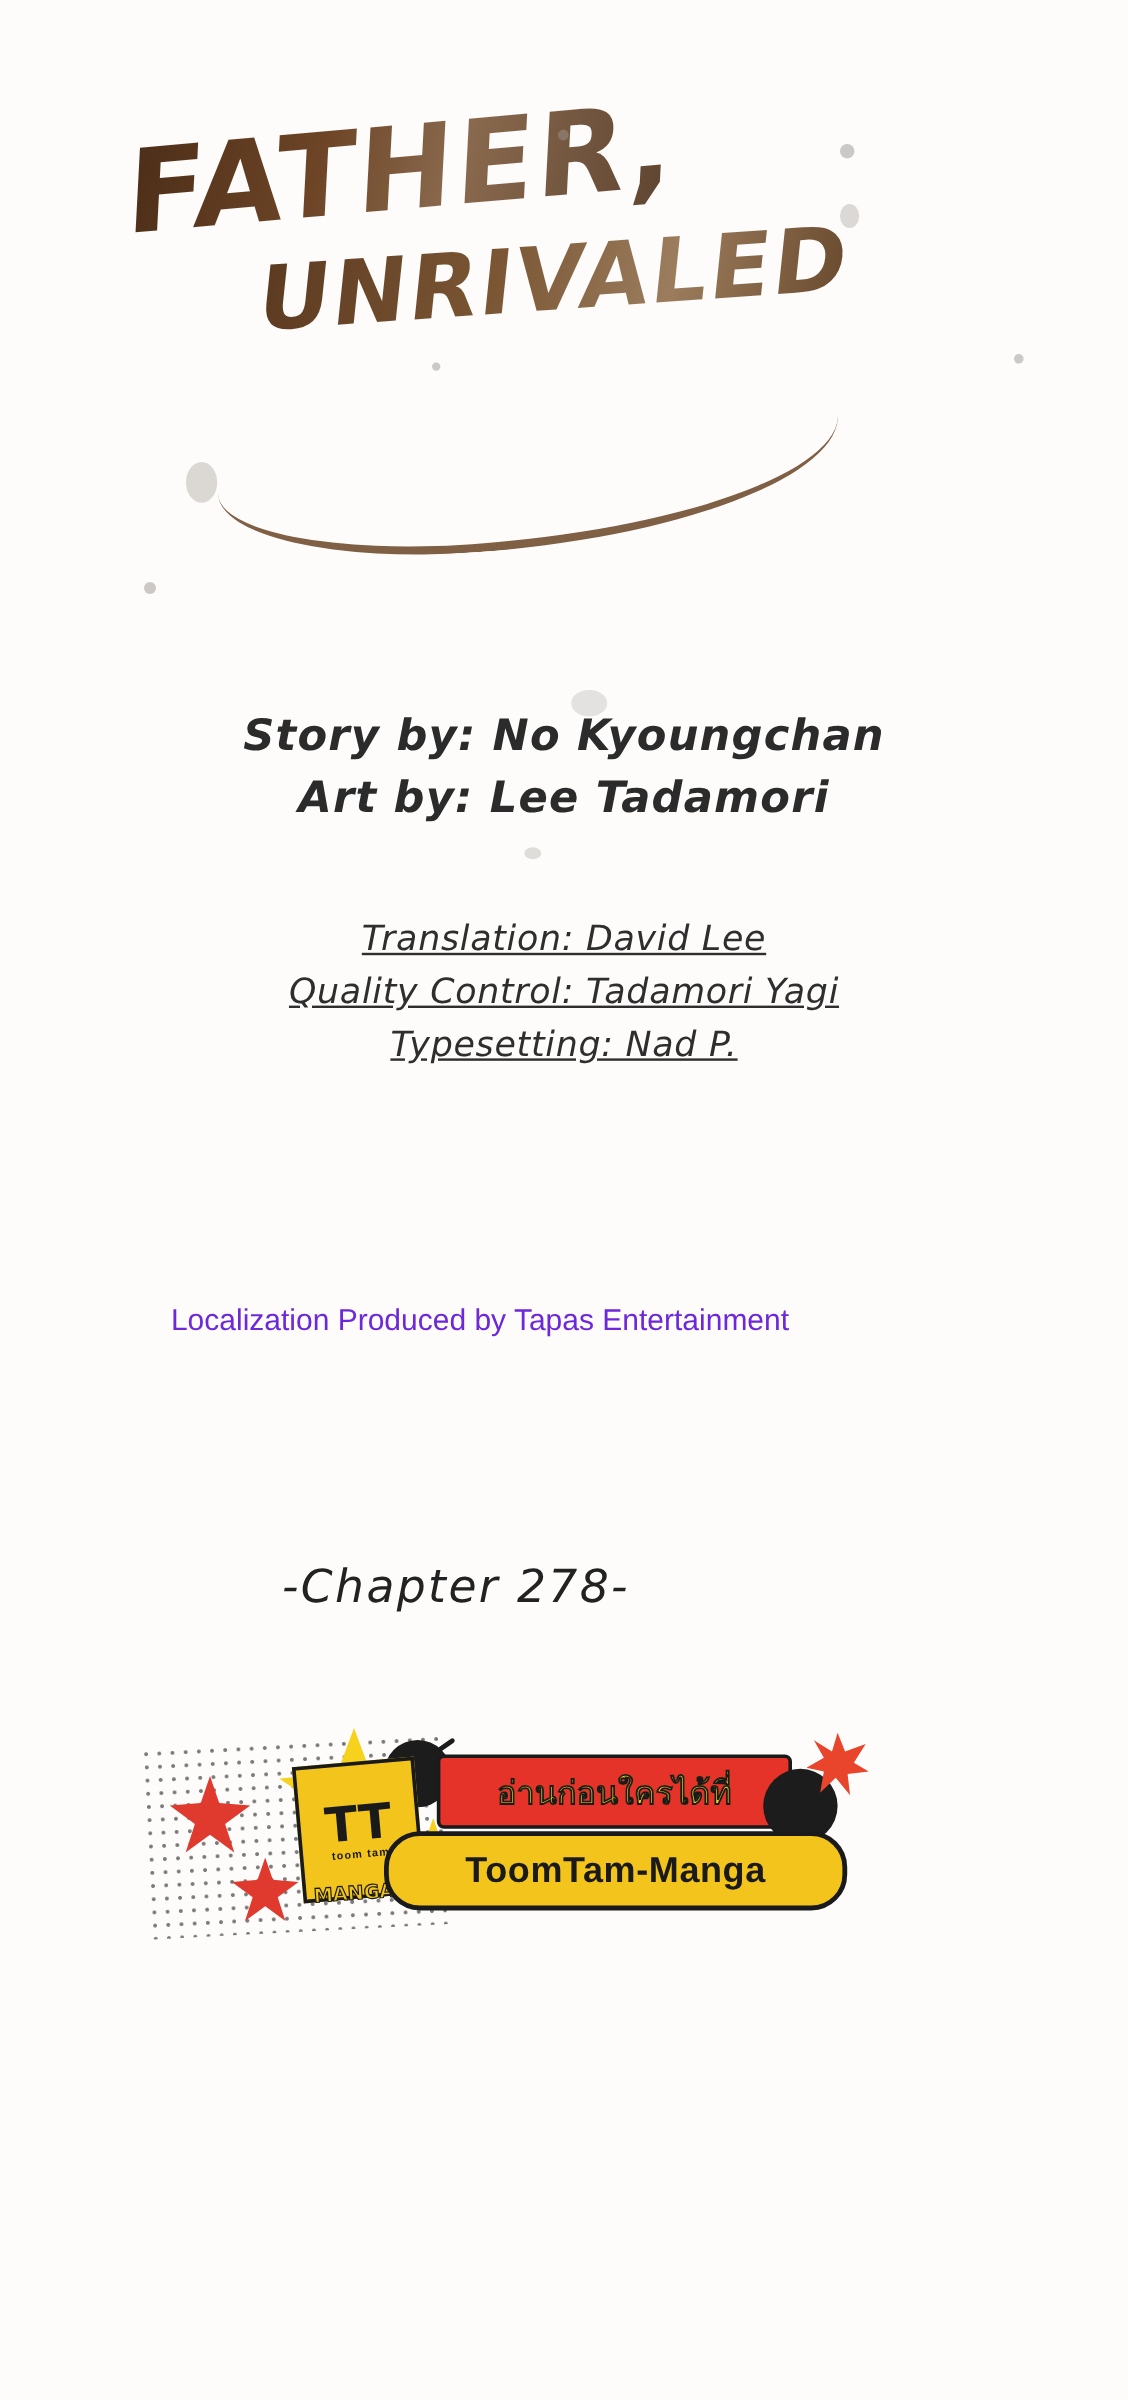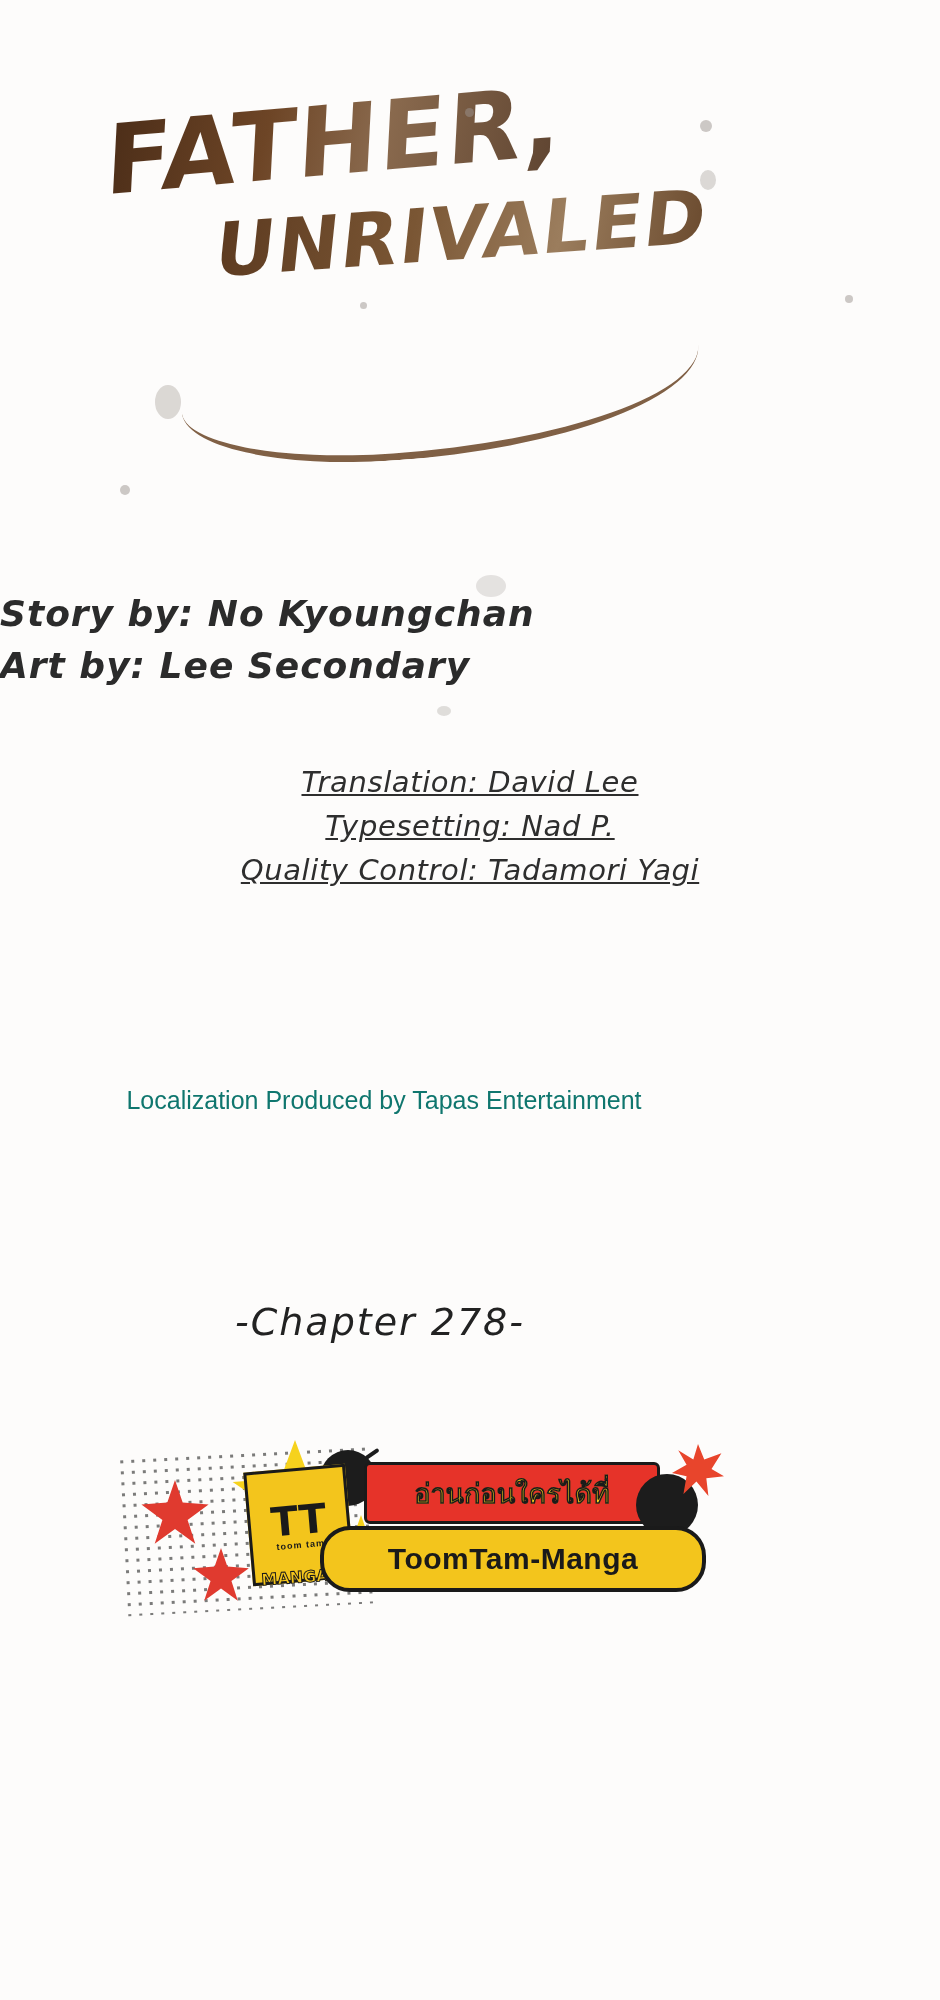--- a/index.html
+++ b/index.html
@@ -85,21 +85,21 @@
   .ink.b7 { left: 476px; top: 575px; width: 30px; height: 22px; opacity:.25; }
   .ink.b8 { left: 437px; top: 706px; width: 14px; height: 10px; opacity:.3; }
   .ink.b9 { left: 700px; top: 140px; width: 16px; height: 20px; opacity:.35; }
 
   
   .credits-primary {
     position: absolute;
     left: 0;
     top: 588px;
     width: 940px;
-    text-align: left;
+    text-align: center;
     font-family: "DejaVu Sans", sans-serif;
     color: #2b2b2b;
   }
   .credits-primary .line {
     font-size: 36px;
     font-style: italic;
     font-weight: 600;
     letter-spacing: 1px;
     line-height: 1.45;
   }
@@ -122,21 +122,22 @@
   }
 
   .localization {
     position: absolute;
     left: 0;
     top: 1086px;
     width: 768px;
     text-align: center;
     font-family: "Liberation Sans", sans-serif;
     font-size: 25px;
-    color: #0f766e;
+    color: #6d28d9;
+    padding-left: 16px;
   }
 
   .chapter {
     position: absolute;
     left: 0;
     top: 1300px;
     width: 760px;
     text-align: center;
     font-family: "DejaVu Sans", sans-serif;
     font-style: italic;
@@ -285,27 +286,27 @@
     <div class="ink b5"></div>
     <div class="ink b6"></div>
     <div class="ink b9"></div>
   </div>
   <div class="ink b2"></div>
   <div class="ink b7"></div>
   <div class="ink b8"></div>
 
   <div class="credits-primary">
     <div class="line">Story by: No Kyoungchan</div>
-    <div class="line">Art by: Lee Secondary</div>
+    <div class="line">Art by: Lee Tadamori</div>
   </div>
 
   <div class="credits-secondary">
     <div class="line">Translation: David Lee</div>
+    <div class="line">Quality Control: Tadamori Yagi</div>
     <div class="line">Typesetting: Nad P.</div>
-    <div class="line">Quality Control: Tadamori Yagi</div>
   </div>
 
   <div class="localization">Localization Produced by Tapas Entertainment</div>
 
   <div class="chapter">-Chapter 278-</div>
 
   <div class="logo-banner">
     <div class="halftone"></div>
     <div class="burst b2"></div>
     <div class="burst b1"></div>

